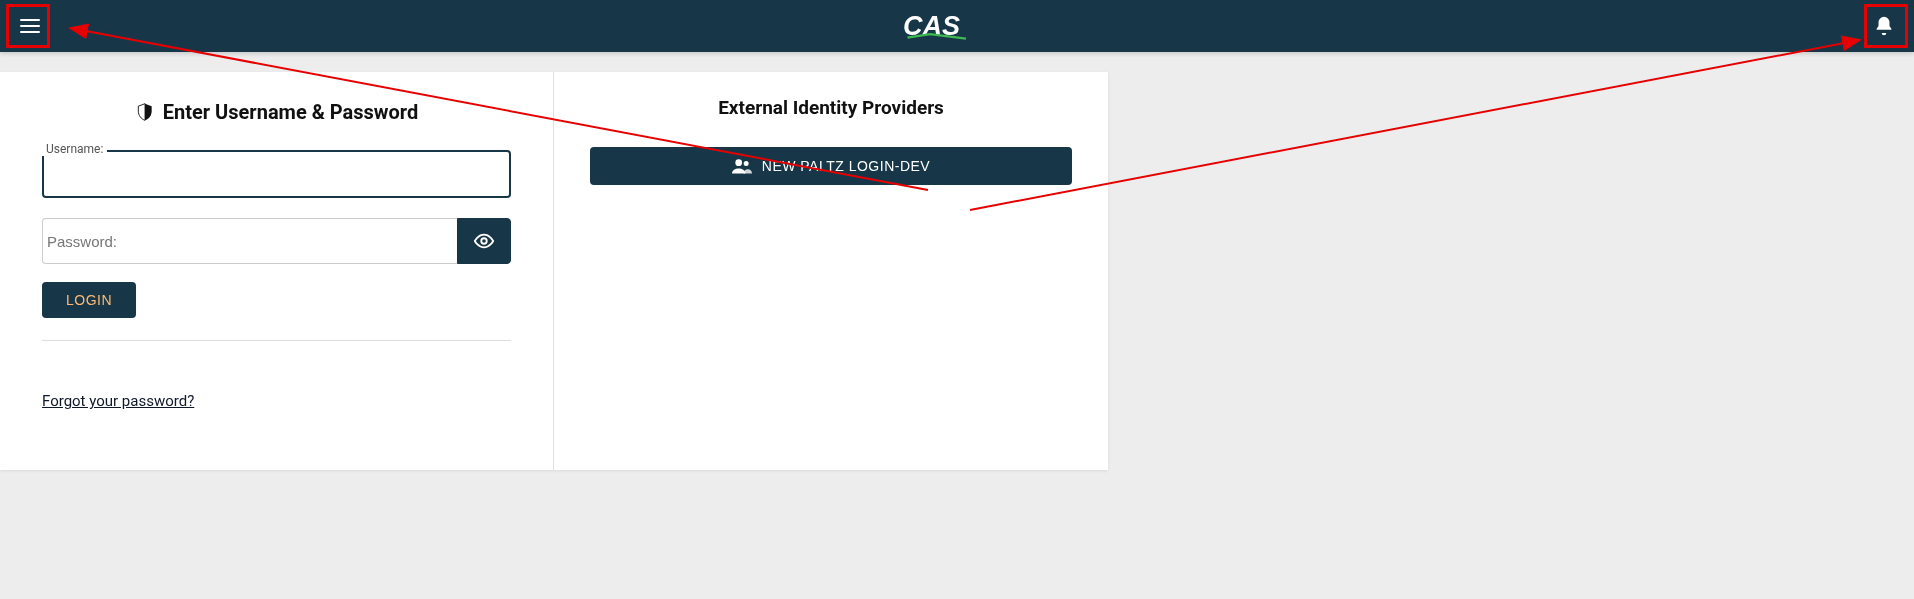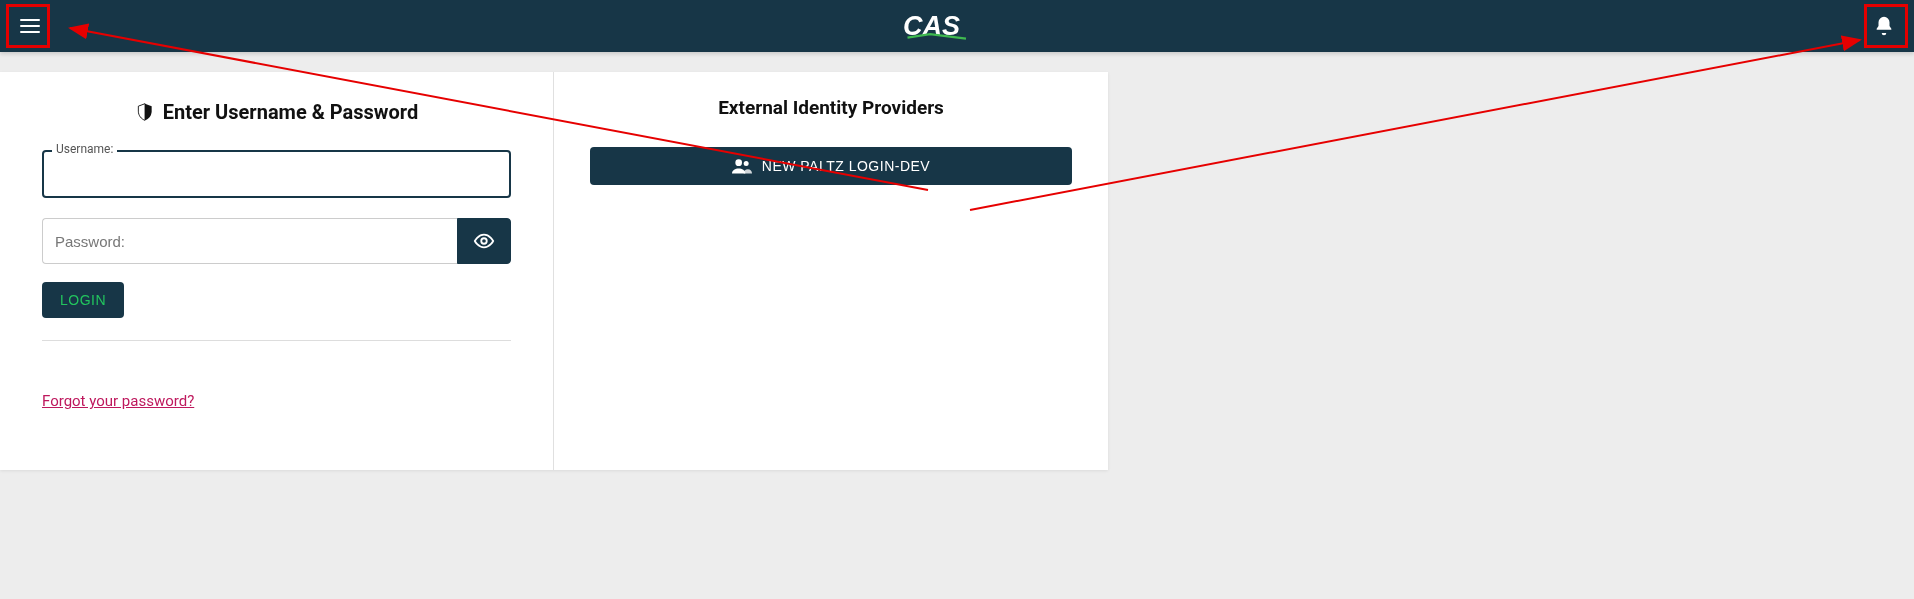--- a/index.html
+++ b/index.html
@@ -119,74 +119,74 @@
       height: 48px;
       border: 2px solid #173647;
       border-radius: 4px;
       padding: 14px 12px 6px 12px;
       font-size: 15px;
       outline: none;
     }
     .username-label {
       position: absolute;
       top: -8px;
-      left: 10px;
+      left: 0;
       background: white;
       padding: 0 4px;
       font-size: 12px;
       color: #555;
     }
     .password-wrapper {
       display: flex;
       height: 46px;
       margin-bottom: 18px;
     }
     .password-input {
       flex: 1;
       border: 1px solid #ccc;
       border-right: none;
       border-radius: 4px 0 0 4px;
-      padding: 0 12px;
+      padding: 0 4px;
       font-size: 15px;
       color: #666;
       outline: none;
     }
     .password-input::placeholder {
       color: #777;
     }
     .eye-button {
       width: 54px;
       background: #173647;
       border: 1px solid #173647;
       border-radius: 0 4px 4px 0;
       display: flex;
       align-items: center;
       justify-content: center;
       cursor: pointer;
       color: white;
     }
     .login-button {
       background: #173647;
-      color: #22c55e;
+      color: #fdba74;
       border: none;
       border-radius: 4px;
-      padding: 10px 18px;
+      padding: 10px 24px;
       font-size: 14px;
       letter-spacing: 0.5px;
       cursor: pointer;
       margin-bottom: 22px;
     }
     .divider {
       border: none;
       border-top: 1px solid #ddd;
       margin-bottom: 50px;
     }
     .forgot-link {
       display: inline-block;
-      color: #be185d;
+      color: #0f172a;
       font-size: 15px;
       margin-bottom: 30px;
     }
     .security-text {
       font-size: 15px;
       color: #222;
       line-height: 1.4;
     }
     .security-text a {
       color: #173647;

